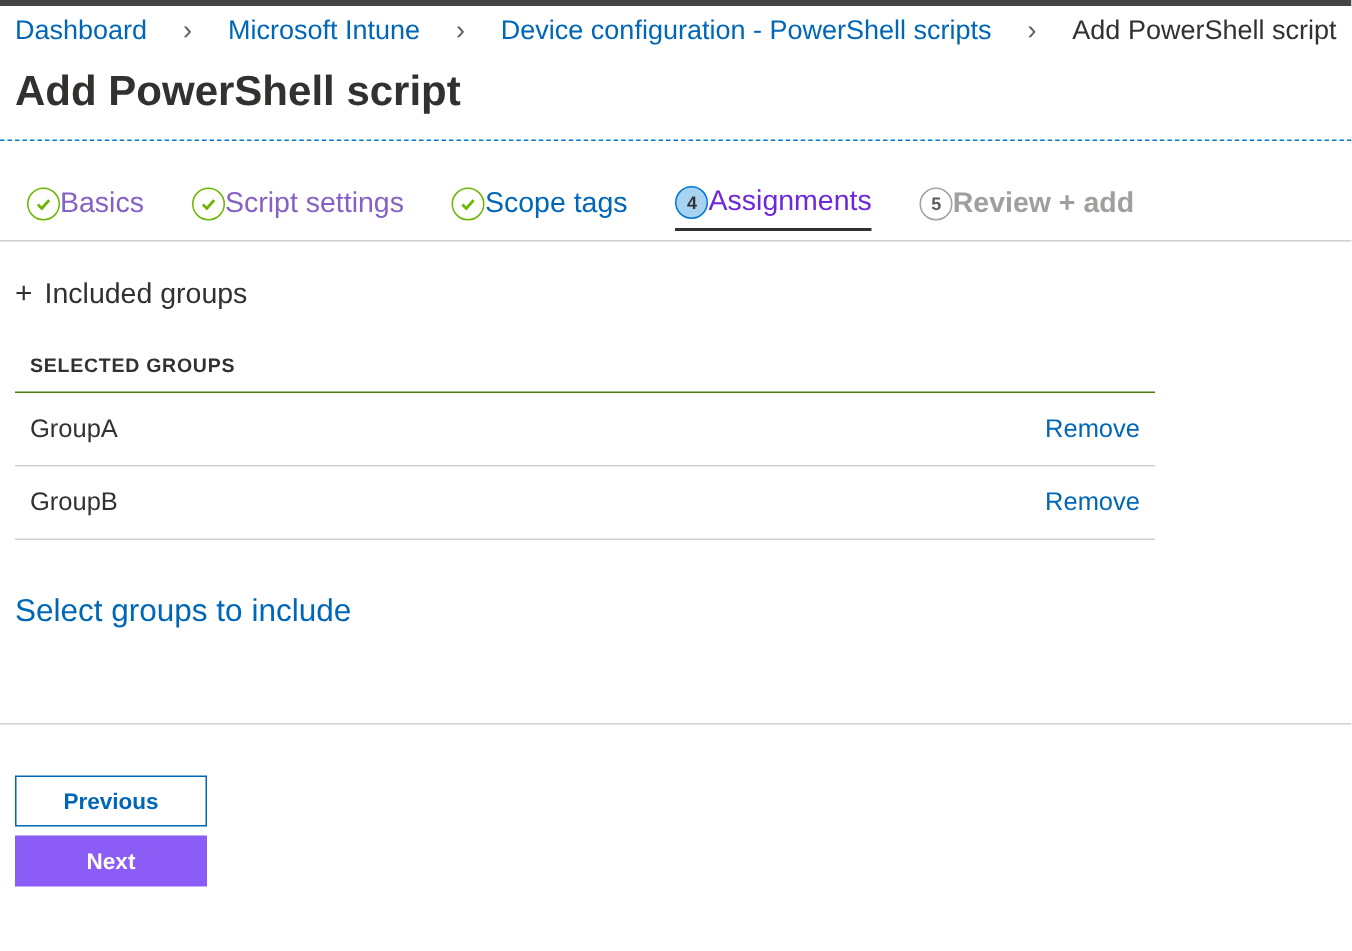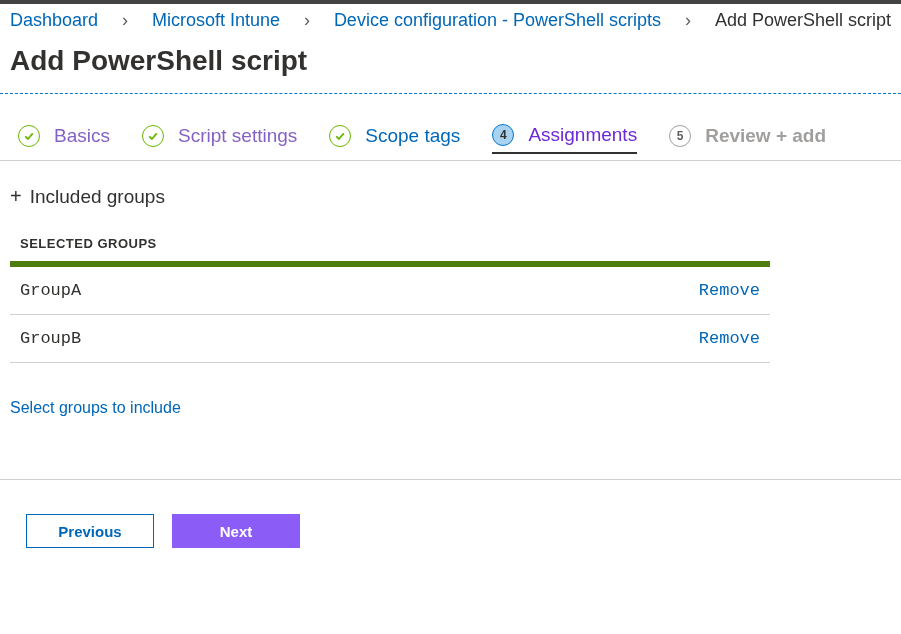--- a/index.html
+++ b/index.html
@@ -37,21 +37,21 @@
     .tabs {
       display: flex;
       align-items: center;
       gap: 32px;
       padding: 0 18px 6px 18px;
       border-bottom: 1px solid #d2d0ce;
     }
     .tab {
       display: flex;
       align-items: center;
-      gap: 14px;
+      gap: 0;
       font-size: 19px;
       padding-bottom: 6px;
       cursor: pointer;
     }
     .tab.completed .tab-label { color: #8661c5; }
     .tab.completed.blue .tab-label { color: #0067b8; }
     .tab.active { border-bottom: 2px solid #323130; }
     .tab.active .tab-label { color: #6d28d9; }
     .tab.disabled .tab-label { color: #a19f9d; font-weight: bold; }
     .circle {
@@ -85,47 +85,47 @@
     }
     .plus { font-size: 20px; }
     .subheader {
       font-size: 13px;
       font-weight: 700;
       letter-spacing: 0.5px;
       padding: 0 10px 10px 10px;
     }
     .table {
       width: 760px;
-      border-top: 6px solid #4d7c0f;
-      font-family: Liberation Mono, monospace;
+      border-top: 1px solid #4d7c0f;
     }
     .row {
       display: flex;
       justify-content: space-between;
       align-items: center;
       padding: 14px 10px;
       border-bottom: 1px solid #d2d0ce;
       font-size: 17px;
     }
     .row .remove { color: #0067b8; cursor: pointer; }
     .select-link {
       display: block;
       padding: 36px 0 0 0;
-      font-size: 16px;
+      font-size: 21px;
       color: #0067b8;
       cursor: pointer;
     }
     .footer-sep {
       border-top: 1px solid #d2d0ce;
       margin-top: 62px;
     }
     .footer {
       display: flex;
-      gap: 18px;
-      padding: 34px 26px;
+      gap: 6px;
+      padding: 34px 10px;
+      flex-direction: column;
     }
     .btn {
       width: 128px;
       height: 34px;
       font-size: 15px;
       font-weight: 600;
       display: flex; align-items: center; justify-content: center;
       cursor: pointer;
       border: none;
     }

